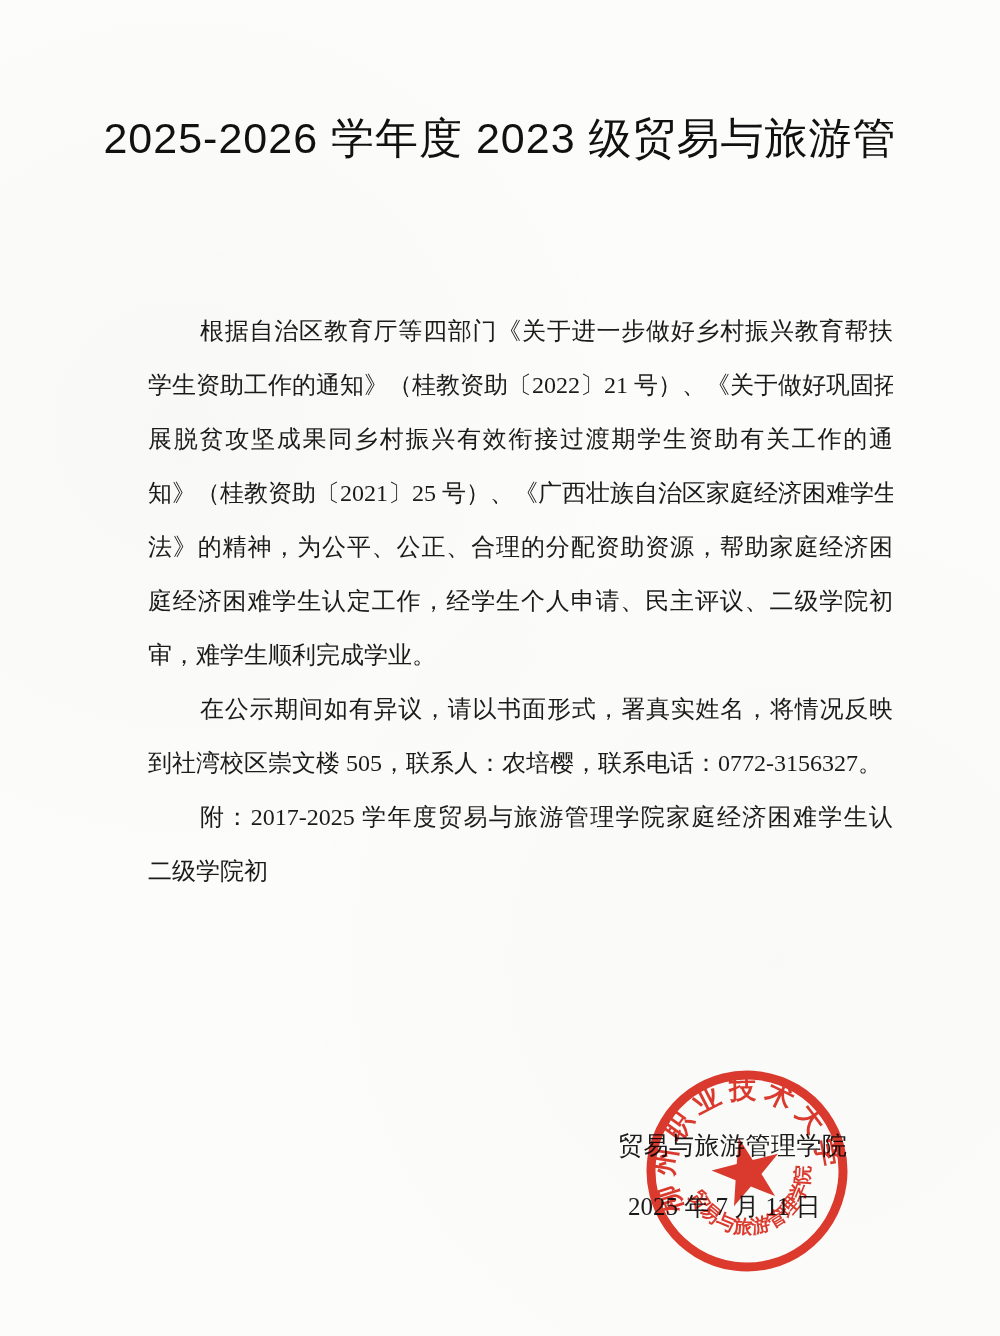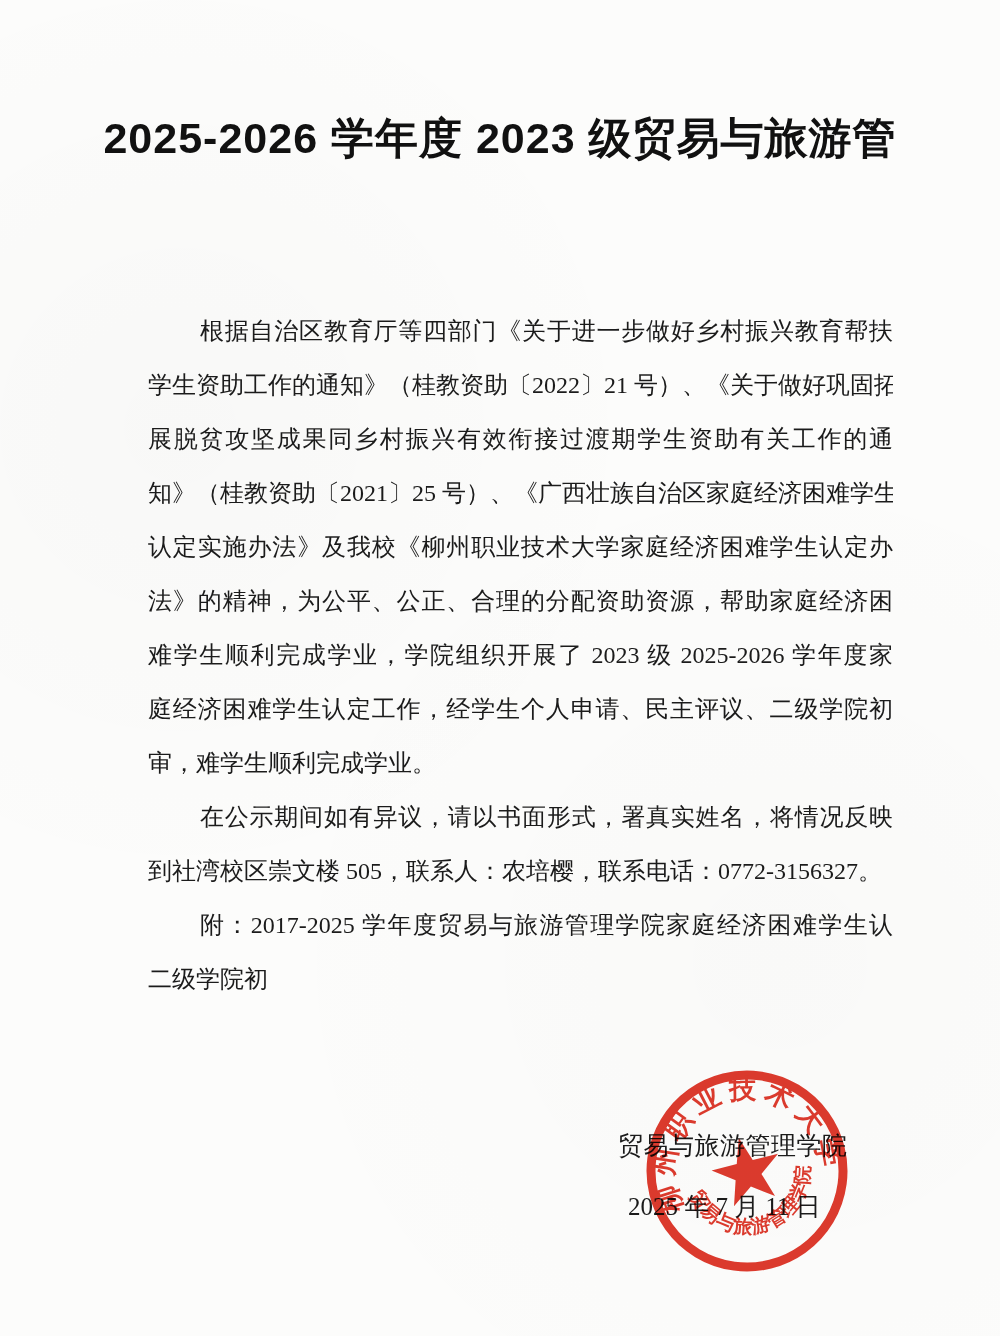--- a/index.html
+++ b/index.html
@@ -19,21 +19,21 @@
   .page::before{
     content:"";position:absolute;inset:0;pointer-events:none;
     background:
       radial-gradient(circle at 18% 32%, rgba(0,0,0,0.015), transparent 40%),
       radial-gradient(circle at 78% 72%, rgba(0,0,0,0.012), transparent 45%);
   }
   .title{
     position:absolute;top:112px;left:0;right:0;
     margin:0;text-align:center;
     font-family:"Liberation Sans","DejaVu Sans",sans-serif;
-    font-weight:700;font-size:43px;line-height:52px;
+    font-weight:400;font-size:43px;line-height:52px;
     color:#111;letter-spacing:1px;
   }
   .title .tline{display:block;}
   .doc-body{
     position:absolute;top:304px;left:148px;width:745px;
     font-size:24px;line-height:54px;color:#1b1b1b;
   }
   .line{
     height:54px;
     white-space:nowrap;overflow:hidden;
@@ -79,23 +79,21 @@
 
   <h1 class="title">
     <span class="tline">2025-2026 学年度 2023 级贸易与旅游管</span>
   </h1>
 
   <div class="doc-body">
       <div class="line indent fill">根据自治区教育厅等四部门《关于进一步做好乡村振兴教育帮扶</div>
       <div class="line fill">学生资助工作的通知》（桂教资助〔2022〕21 号）、《关于做好巩固拓</div>
       <div class="line fill">展脱贫攻坚成果同乡村振兴有效衔接过渡期学生资助有关工作的通</div>
       <div class="line fill">知》（桂教资助〔2021〕25 号）、《广西壮族自治区家庭经济困难学生</div>
-      <div class="line fill">认定实施办法》及我校《柳州职业技术大学家庭经济困难学生认定办</div>
       <div class="line fill">法》的精神，为公平、公正、合理的分配资助资源，帮助家庭经济困</div>
-      <div class="line fill">难学生顺利完成学业，学院组织开展了 2023 级 2025-2026 学年度家</div>
       <div class="line fill">庭经济困难学生认定工作，经学生个人申请、民主评议、二级学院初</div>
       <div class="line">审，难学生顺利完成学业。</div>
       <div class="line indent fill">在公示期间如有异议，请以书面形式，署真实姓名，将情况反映</div>
       <div class="line">到社湾校区崇文楼 505，联系人：农培樱，联系电话：0772-3156327。</div>
       <div class="line indent fill">附：2017-2025 学年度贸易与旅游管理学院家庭经济困难学生认</div>
       <div class="line">二级学院初</div>
     </div>
 
   <div class="sig-org">贸易与旅游管理学院</div>
   <div class="sig-date">2025 年 7 月 11 日</div>

